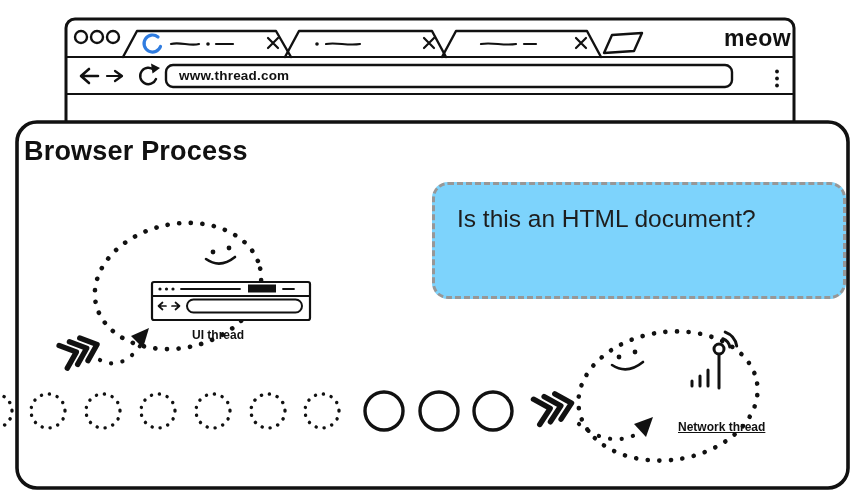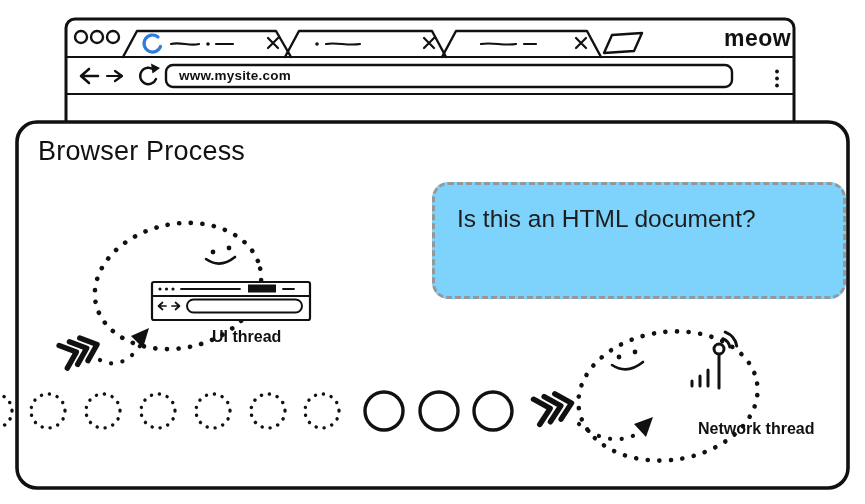--- a/index.html
+++ b/index.html
@@ -12,30 +12,30 @@
   .stroke{stroke:var(--ink,#111);fill:none;stroke-linecap:round;stroke-linejoin:round;}
   .fillw{fill:#fff;}
   .fillink{fill:var(--ink,#111);stroke:none;}
   .blue{stroke:var(--favicon-blue,#2f7ce0);}
   .dots{stroke-dasharray:0.1 11.5;stroke-linecap:round;fill:none;}
   .dots-sm{stroke-dasharray:0.1 8;stroke-linecap:round;fill:none;}
   
   .txt{position:absolute;white-space:nowrap;color:var(--ink,#111);}
   .brand{left:724px;top:25px;font-size:23px;font-weight:700;letter-spacing:.5px;}
   .url{left:179px;top:68px;font-size:13.5px;font-weight:700;letter-spacing:.2px;}
-  .title{left:38px;top:136px;font-size:27px;font-weight:400;letter-spacing:.2px;}
+  .title{left:24px;top:136px;font-size:27px;font-weight:700;letter-spacing:.2px;}
   .bubble{
     position:absolute;left:432px;top:182px;width:414px;height:117px;box-sizing:border-box;
     border:3px dashed var(--bubble-border,#979797);border-radius:16px;
     padding:13px 0 0 22px;background:#7dd3fc;
   }
   .bubble-line{font-size:24.5px;line-height:41px;font-weight:500;color:var(--text,#1d1d1d);}
-  .thread-label{font-size:16px;font-weight:700;color:var(--ink,#111);margin-left:20px;}
+  .thread-label{font-size:12px;font-weight:700;color:var(--ink,#111);}
   .ui{left:192px;top:328px;}
-  .net{left:678px;top:420px;}
+  .net{left:678px;top:420px;text-decoration:underline;}
 </style>
 </head>
 <body>
 
 <div class="stage">
 
   <svg width="865" height="504" viewBox="0 0 865 504">
 
     <g>
       <rect x="66" y="19" width="728" height="111" rx="9" class="stroke fillw" stroke-width="3"></rect>
@@ -167,21 +167,21 @@
         <path d="M722.8,338.7 A11,11 0 0 1 729.8,347.1" class="stroke" stroke-width="3"></path>
         <path d="M725.2,332.1 A18,18 0 0 1 736.7,345.9" class="stroke" stroke-width="3"></path>
         <path d="M692,386 V381" class="stroke" stroke-width="3"></path>
         <path d="M700,386 V376" class="stroke" stroke-width="3"></path>
         <path d="M708,386 V370" class="stroke" stroke-width="3"></path>
       </g>
     </g>
   </svg>
 
   <div class="txt brand">meow</div>
-  <div class="txt url">www.mysite.com</div>
+  <div class="txt url">www.thread.com</div>
   <div class="txt title">Browser Process</div>
 
   <div class="bubble">
     <div class="bubble-line">Is this an HTML document?</div>
   </div>
 
   <div class="txt thread-label ui">UI thread</div>
   <div class="txt thread-label net">Network thread</div>
 </div>
 

